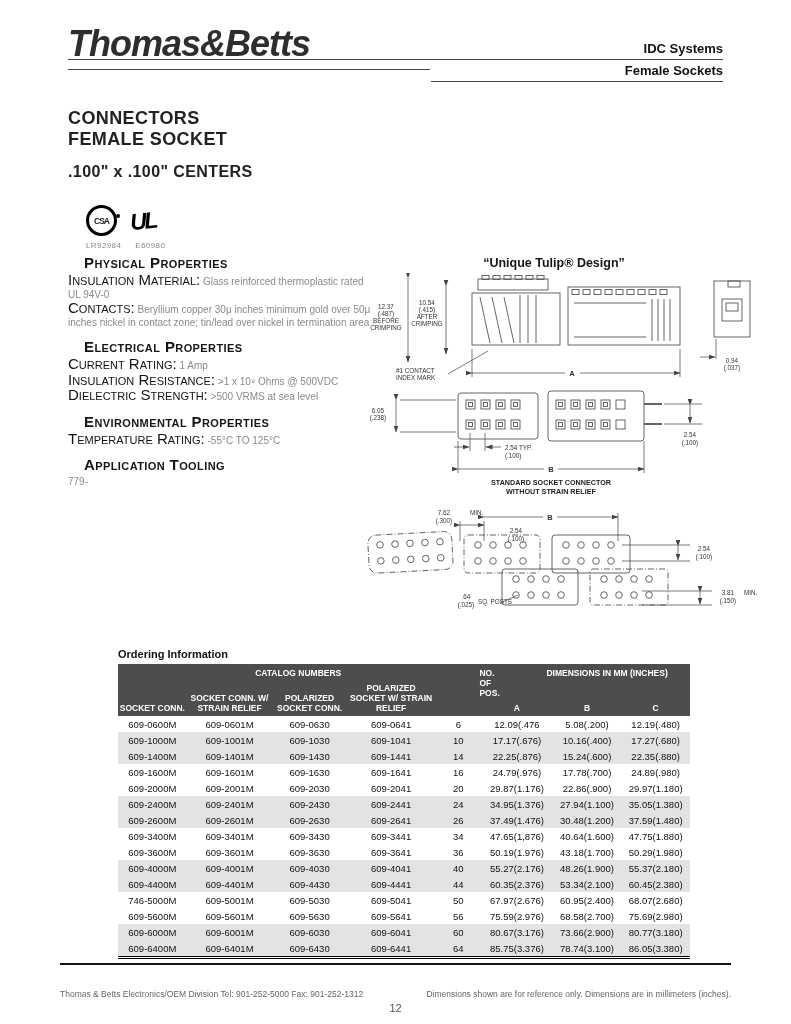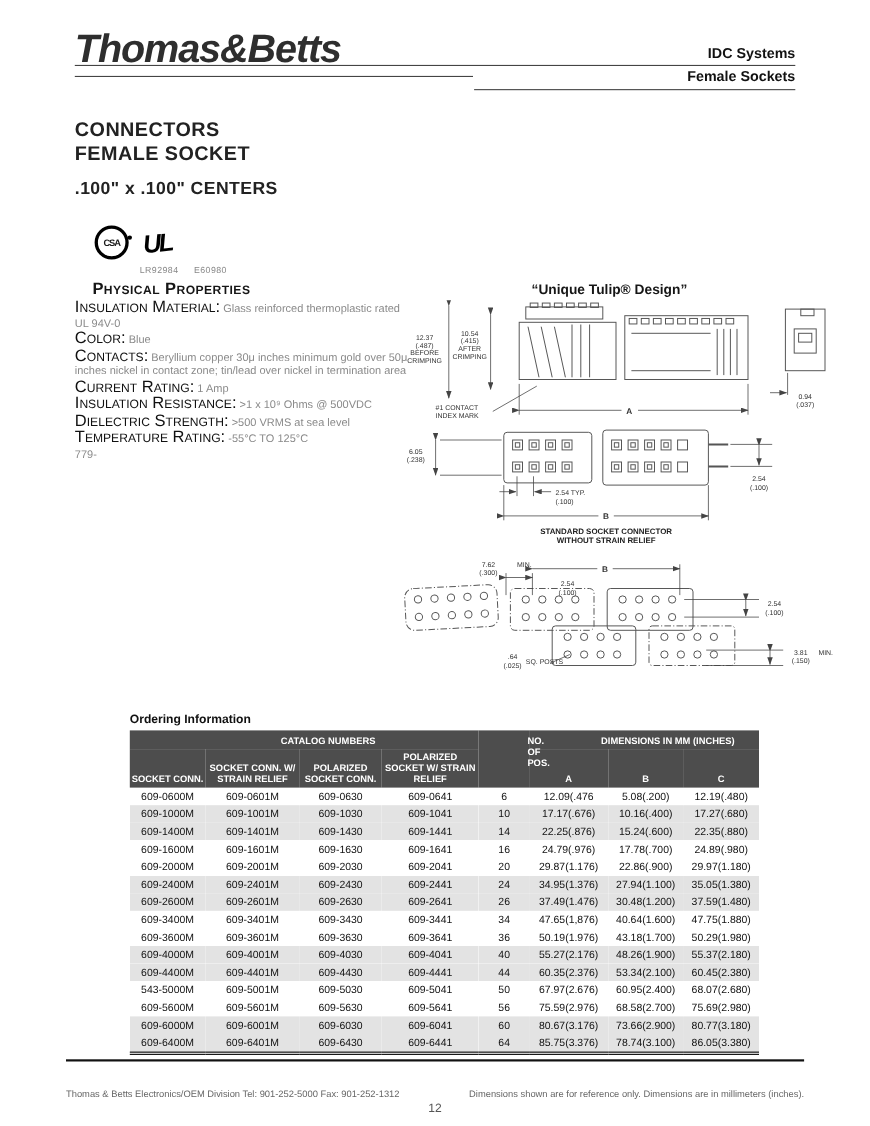--- a/index.html
+++ b/index.html
@@ -32,21 +32,21 @@
   .title-line{font-size:18px;font-weight:bold;letter-spacing:.4px;line-height:21px;color:#222;}
   .title-centers{font-size:16px;font-weight:bold;letter-spacing:.4px;margin-top:13px;color:#222;}
 
   
   .certs{position:absolute;left:86px;top:205px;}
   .cert-logos{display:flex;align-items:center;gap:13px;}
   .csa{width:31px;height:31px;border:3px solid #000;border-radius:50%;display:flex;align-items:center;justify-content:center;position:relative;}
   .csa-text{font-size:8.5px;font-weight:bold;letter-spacing:-1px;}
   .csa-dot{position:absolute;right:-6px;top:6px;width:4px;height:4px;background:#000;border-radius:50%;}
   .ul{font-size:23px;font-weight:bold;font-style:italic;letter-spacing:-2.5px;transform:rotate(-6deg);color:#000;line-height:24px;}
-  .cert-numbers{display:flex;gap:14px;margin-top:5px;font-size:8px;color:#888;letter-spacing:.4px;margin-left:41px;}
+  .cert-numbers{display:flex;gap:14px;margin-top:5px;font-size:8px;color:#888;letter-spacing:.4px;}
 
   
   .props{position:absolute;left:68px;top:254px;width:303px;}
   .sec-heading{font-variant:small-caps;font-weight:bold;font-size:15px;letter-spacing:.4px;color:#161616;margin:9px 16px 3px;}
   .sec-heading:first-child{margin-top:0;}
   .prop{font-size:10px;line-height:12.5px;margin:0 0 1px;color:var(--gray);}
   .prop-label{font-variant:small-caps;font-weight:normal;font-size:15px;color:#111;}
 
   
   .diagram{position:absolute;left:360px;top:256px;width:428px;}
@@ -106,29 +106,31 @@
     </div>
     <div class="cert-numbers">
       <span>LR92984</span>
       <span>E60980</span>
     </div>
   </div>
 
   <div class="props">
     <div class="sec-heading">Physical Properties</div>
     <p class="prop"><span class="prop-label">Insulation Material:</span> <span>Glass reinforced thermoplastic rated UL 94V-0</span></p>
-    <p class="prop"><span class="prop-label">Color:</span> <span>Blue</span></p>
     <p class="prop"><span class="prop-label">Contacts:</span> <span>Beryllium copper 30μ inches minimum gold over 50μ inches nickel in contact zone; tin/lead over nickel in termination area</span></p>
 
+    <div class="sec-heading">Electrical Properties</div>
     <p class="prop"><span class="prop-label">Current Rating:</span> <span>1 Amp</span></p>
     <p class="prop"><span class="prop-label">Insulation Resistance:</span> <span>&gt;1 x 10⁹ Ohms @ 500VDC</span></p>
     <p class="prop"><span class="prop-label">Dielectric Strength:</span> <span>&gt;500 VRMS at sea level</span></p>
 
+    <div class="sec-heading">Environmental Properties</div>
     <p class="prop"><span class="prop-label">Temperature Rating:</span> <span>-55°C TO 125°C</span></p>
 
+    <div class="sec-heading">Application Tooling</div>
     <p class="prop">779-</p>
   </div>
 
   <div class="diagram">
     <div class="diagram-title">“Unique Tulip® Design”</div>
     <svg width="428" height="336" viewBox="0 0 428 336">
       <defs>
         <marker id="ah" markerWidth="8" markerHeight="8" refX="6.5" refY="2.5" orient="auto" markerUnits="userSpaceOnUse">
           <path d="M0,0 L7,2.5 L0,5 Z" fill="#444"></path>
         </marker>
@@ -449,21 +451,21 @@
             <td>609-4400M</td>
             <td>609-4401M</td>
             <td>609-4430</td>
             <td>609-4441</td>
             <td>44</td>
             <td>60.35(2.376)</td>
             <td>53.34(2.100)</td>
             <td>60.45(2.380)</td>
           </tr>
           <tr>
-            <td>543-5000M</td>
+            <td>746-5000M</td>
             <td>609-5001M</td>
             <td>609-5030</td>
             <td>609-5041</td>
             <td>50</td>
             <td>67.97(2.676)</td>
             <td>60.95(2.400)</td>
             <td>68.07(2.680)</td>
           </tr>
           <tr>
             <td>609-5600M</td>

